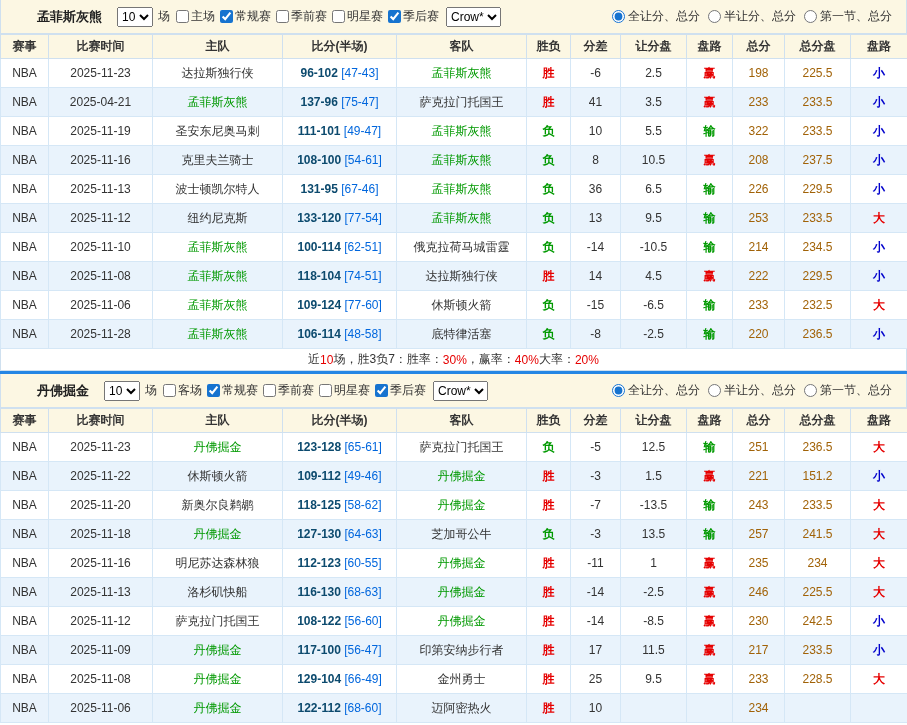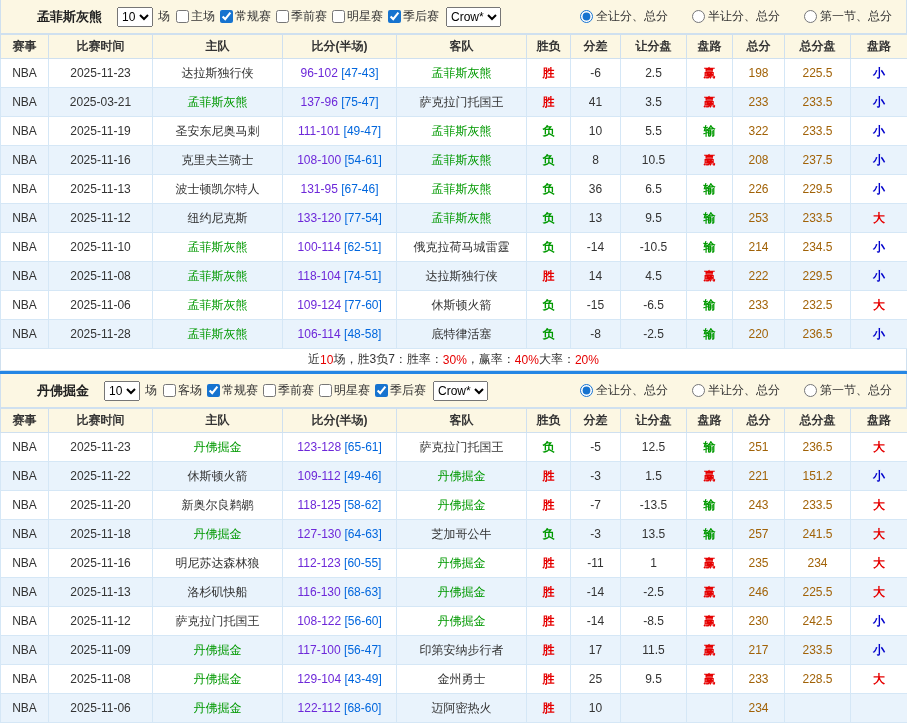--- a/index.html
+++ b/index.html
@@ -30,41 +30,41 @@
     height: 34px; background: #fcf7e3;
     border-left: 1px solid #cfe0ef; border-right: 1px solid #cfe0ef; border-bottom: 1px solid #cfe0ef;
     display: flex; align-items: center; gap: 3px;
     padding: 0 10px 0 36px; white-space: nowrap;
   }
   .filterbar .team { font-weight: bold; color: #222; font-size: 13px; margin-right: 10px; }
   .filterbar select { font-size: 12px; height: 20px; margin: 0 2px; }
   .cbs { display: inline-flex; align-items: center; }
   .cb { display: inline-flex; align-items: center; margin-right: 2px; cursor: pointer; }
   .cb input { width: 13px; height: 13px; margin: 0 2px 0 3px; accent-color: #1673cf; }
-  .radios { margin-left: auto; display: inline-flex; align-items: flex-end; gap: 24px; padding-right: 4px; }
+  .radios { margin-left: auto; display: inline-flex; align-items: flex-end; gap: 8px; padding-right: 4px; }
   .radios label { display: inline-flex; align-items: center; cursor: pointer; }
   .radios input { width: 13px; height: 13px; margin-right: 3px; accent-color: #1673cf; }
 
   
   table { width: 907px; border-collapse: collapse; table-layout: fixed; }
   th {
     background: #fcf7e3; height: 24px;
     border: 1px solid #cfe0ef;
     font-weight: bold; color: #333; font-size: 12px; text-align: center;
   }
   td {
     height: 29px; text-align: center; vertical-align: middle;
     border: 1px solid #d5e7f6; font-size: 12px; color: #333;
     overflow: hidden; padding: 0 1px;
   }
   tbody tr:nth-child(even) td { background: #e9f3fc; }
   td.focus-team { color: #009900; }
   td.status { font-weight: bold; }
   td.blue { color: #a16207; }
-  .score { font-weight: normal; color: #6d28d9; }
+  .score { font-weight: bold; color: #0c4a6e; }
   .half { color: #0066dd; }
 
   
   .summary {
     height: 22px; background: #fff;
     border-left: 1px solid #cfe0ef; border-right: 1px solid #cfe0ef; border-bottom: 1px solid #cfe0ef;
     display: flex; align-items: center; justify-content: center; font-size: 12px;
   }
   .summary .red { color: #e60000; }
 
@@ -164,21 +164,21 @@
             <td class="status" style="color: rgb(230, 0, 0);">胜</td>
             <td>-6</td>
             <td>2.5</td>
             <td class="status" style="color: rgb(230, 0, 0);">赢</td>
             <td class="blue">198</td>
             <td class="blue">225.5</td>
             <td class="status" style="color: rgb(0, 0, 204);">小</td>
           </tr>
           <tr>
             <td>NBA</td>
-            <td>2025-03-21</td>
+            <td>2025-04-21</td>
             <td class="focus-team">孟菲斯灰熊</td>
             <td><span class="score">137-96</span><span class="half"> [75-47]</span></td>
             <td>萨克拉门托国王</td>
             <td class="status" style="color: rgb(230, 0, 0);">胜</td>
             <td>41</td>
             <td>3.5</td>
             <td class="status" style="color: rgb(230, 0, 0);">赢</td>
             <td class="blue">233</td>
             <td class="blue">233.5</td>
             <td class="status" style="color: rgb(0, 0, 204);">小</td>
@@ -499,21 +499,21 @@
             <td>11.5</td>
             <td class="status" style="color: rgb(230, 0, 0);">赢</td>
             <td class="blue">217</td>
             <td class="blue">233.5</td>
             <td class="status" style="color: rgb(0, 0, 204);">小</td>
           </tr>
           <tr>
             <td>NBA</td>
             <td>2025-11-08</td>
             <td class="focus-team">丹佛掘金</td>
-            <td><span class="score">129-104</span><span class="half"> [43-49]</span></td>
+            <td><span class="score">129-104</span><span class="half"> [66-49]</span></td>
             <td>金州勇士</td>
             <td class="status" style="color: rgb(230, 0, 0);">胜</td>
             <td>25</td>
             <td>9.5</td>
             <td class="status" style="color: rgb(230, 0, 0);">赢</td>
             <td class="blue">233</td>
             <td class="blue">228.5</td>
             <td class="status" style="color: rgb(230, 0, 0);">大</td>
           </tr>
           <tr>

